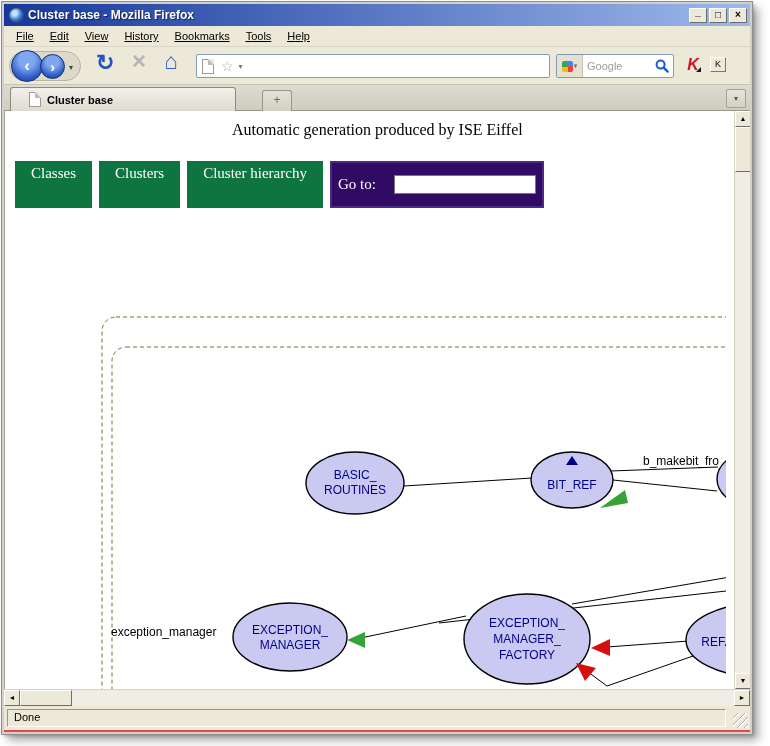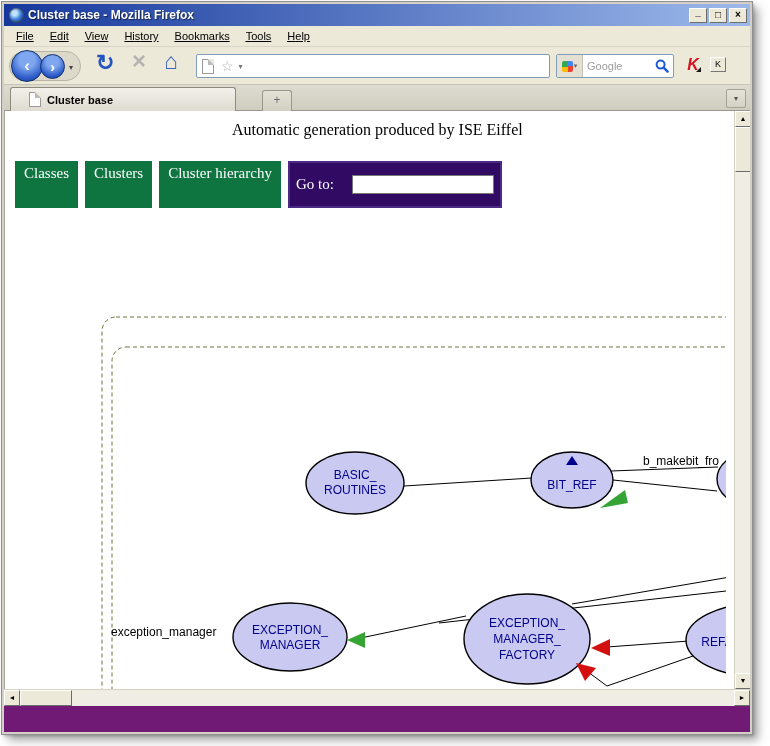--- a/index.html
+++ b/index.html
@@ -1,19 +1,19 @@
 <!DOCTYPE html>
 <html><head>
 <meta charset="utf-8">
 <style>
   * { margin:0; padding:0; box-sizing:border-box; }
   html,body { width:770px; height:746px; background:#ffffff; font-family:"Liberation Sans",sans-serif; overflow:hidden; }
   #window {
     position:absolute; left:2px; top:2px; width:750px; height:732px;
-    background:#701a75; border:2px solid #d4d0c8; outline:1px solid #8f8f8f;
+    background:#ef4444; border:2px solid #d4d0c8; outline:1px solid #8f8f8f;
     box-shadow:6px 6px 9px rgba(90,90,90,.55), 2px 2px 3px rgba(120,120,120,.5);
   }
   
   .titlebar { height:22px; background:linear-gradient(to right,#16389c,#9db9eb); display:flex; align-items:center; padding:0 3px; }
   .fx-icon { width:15px; height:15px; border-radius:50%; margin:0 4px 0 2px; flex:none;
     background:
       radial-gradient(circle at 38% 35%, #bfe3ff 0 18%, #3f84dd 45%, #1b4fa0 70%),
       conic-gradient(from 140deg, #ff9a00 0 40%, #e85d00 40% 55%, transparent 55%);
     background-blend-mode:normal; box-shadow:inset 0 0 0 1px rgba(120,60,0,.55); }
   .title-text { color:#fff; font-weight:bold; font-size:12px; text-shadow:1px 1px 1px rgba(0,0,0,.55); flex:1 1 auto; white-space:nowrap; overflow:hidden; }
@@ -61,21 +61,21 @@
   .tab-label { font-size:11px; font-weight:bold; color:#000; white-space:nowrap; overflow:hidden; }
   .newtab { position:absolute; left:258px; top:5px; width:30px; height:21px; background:linear-gradient(#e4e1d6,#d2cfc3);
     border:1px solid #9a978a; border-bottom:0; border-radius:3px 3px 0 0; color:#6c6c6c; font-size:12px; text-align:center; line-height:19px; }
   .alltabs { position:absolute; right:4px; top:4px; width:20px; height:19px; border:1px solid #a5a295; border-radius:2px; background:linear-gradient(#e6e3d8,#d4d1c5);
     color:#555; font-size:8px; text-align:center; line-height:18px; }
   
   .content { position:relative; height:578px; background:#fff; border-left:1px solid #aca899; overflow:hidden; }
   .viewport { position:absolute; left:0; top:0; right:16px; bottom:0; overflow:hidden; background:#fff; }
   .heading { position:absolute; left:227px; top:10px; font-family:"Liberation Serif",serif; font-size:16px; color:#000; white-space:nowrap; }
   .btnrow { position:absolute; left:10px; top:50px; display:flex; gap:7px; align-items:stretch; }
-  .gbtn { background:#0e7540; color:#fff; font-family:"Liberation Serif",serif; font-size:15px; padding:4px 9px; white-space:nowrap; }
+  .gbtn { background:#0e7540; color:#fff; font-family:"Liberation Serif",serif; font-size:15px; padding:4px 16px; white-space:nowrap; }
   .gotobox { background:#300a63; border:2px solid #4b2a86; color:#fff; font-family:"Liberation Serif",serif; font-size:15px;
     padding:12px 6px; display:flex; align-items:center; gap:18px; }
   .gotoinput { width:142px; height:19px; border:1px solid #777; background:#fff; font-size:12px; padding:0 3px; font-family:"Liberation Sans",sans-serif; }
   svg.diagram { position:absolute; left:0; top:0; }
   .cluster { fill:none; stroke:#71713a; stroke-width:1; stroke-dasharray:4 3; }
   .edge { stroke:#000; stroke-width:1; fill:none; }
   .node { fill:#c9c9f1; stroke:#000; stroke-width:1.4; }
   .ntext { fill:#00008c; font-size:12px; font-family:"Liberation Sans",sans-serif; text-anchor:middle; }
   .ltext { fill:#000; font-size:12px; font-family:"Liberation Sans",sans-serif; }
   .arr-green { fill:#35a435; }
@@ -223,14 +223,18 @@
       <div class="sbtn" style="bottom:0;">▼</div>
     </div>
   </div>
 
   <div class="hscroll">
     <div class="hbtn" style="left:0;">◄</div>
     <div class="hthumb"></div>
     <div class="hbtn" style="right:0;">►</div>
   </div>
 
+  <div class="statusbar">
+    <div class="statusfield">Done</div>
+    <div class="grip"></div>
+  </div>
 
 </div>
 
 </body></html>

